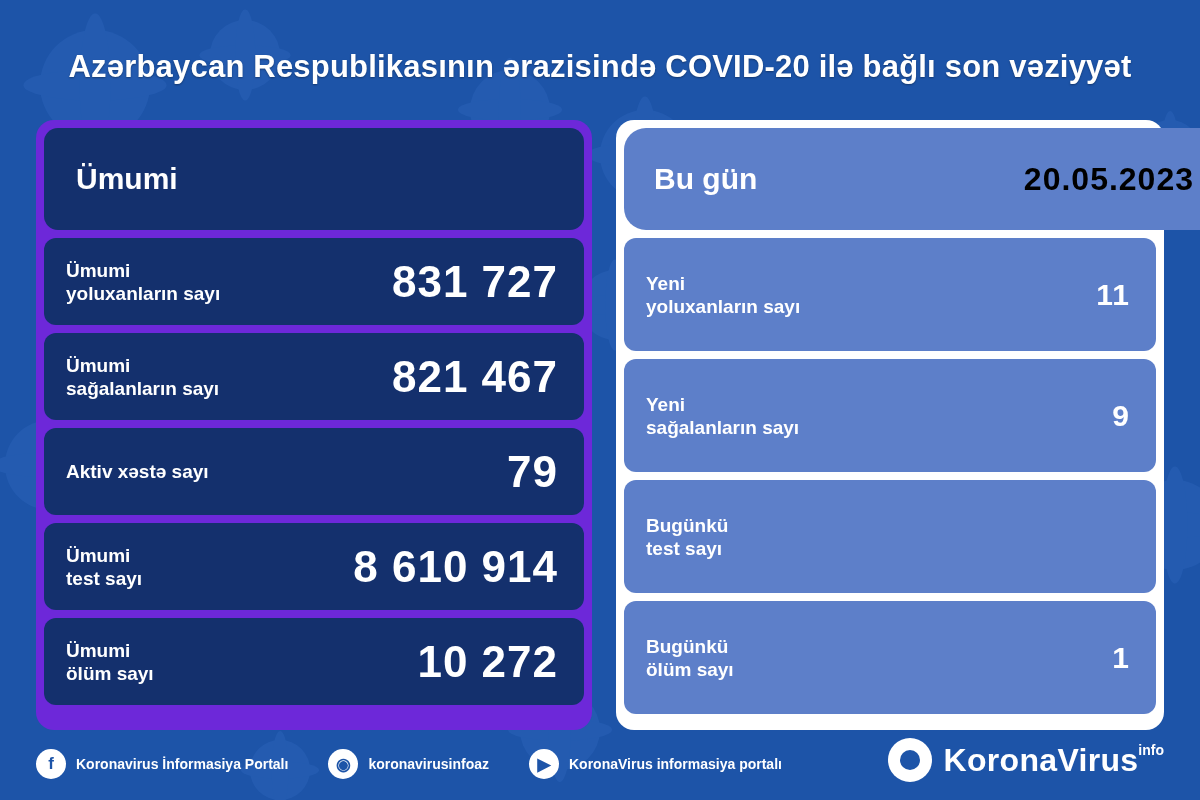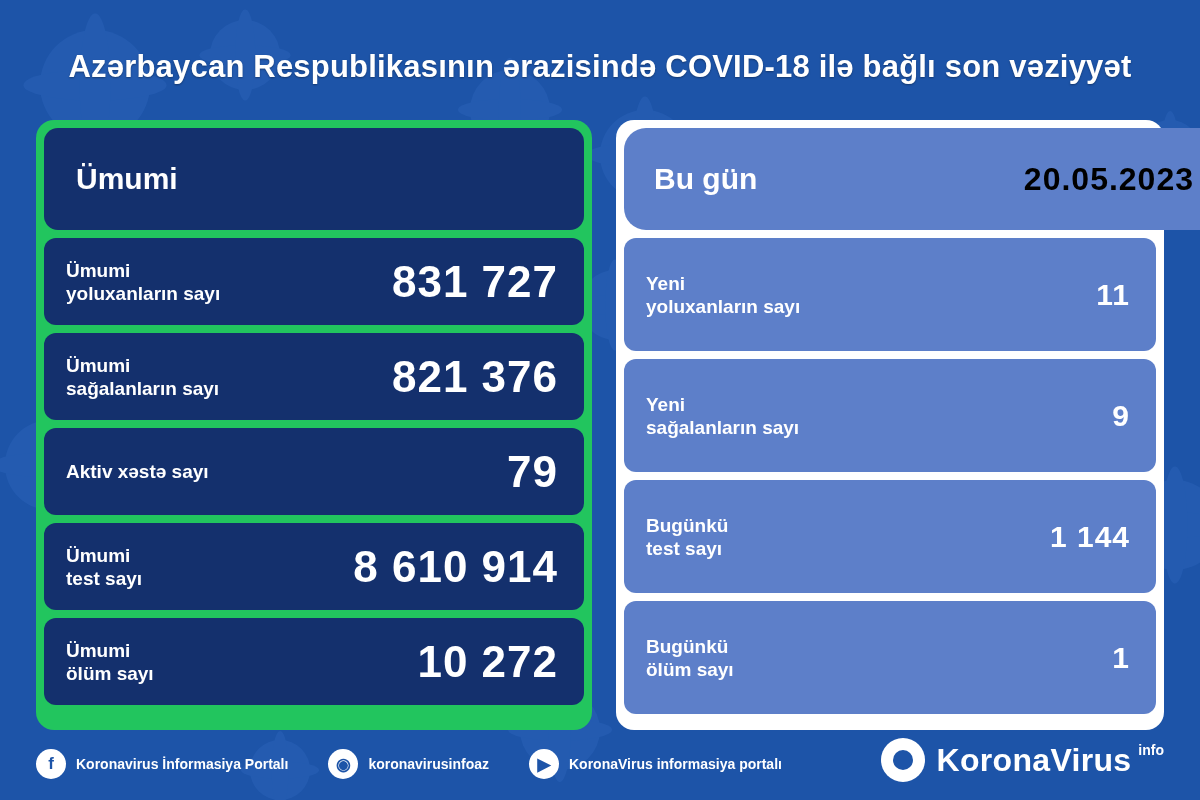--- a/index.html
+++ b/index.html
@@ -70,21 +70,21 @@
     position: absolute;
     border-radius: 16px;
   }
 
   
   .panel-total {
     left: 36px;
     top: 120px;
     width: 556px;
     height: 610px;
-    background: #22c55e;
+    background: #6d28d9;
     border-radius: 18px;
   }
   .panel-total .panel-head {
     position: absolute;
     left: 8px;
     top: 8px;
     width: 540px;
     height: 102px;
     background: #14306d;
     border-radius: 14px;
@@ -257,57 +257,57 @@
     font-size: 32px;
     font-weight: bold;
     letter-spacing: .3px;
   }
   .brand .brand-suffix {
     color: #ffffff;
     font-size: 14px;
     font-weight: bold;
     align-self: flex-start;
     margin-top: 4px;
-    margin-left: 7px;
+    margin-left: 0;
   }
 </style>
 </head>
 <body>
 
 <div class="page">
 
   <div class="virus" style="left:40px; top:30px; width:110px; height:110px;"></div>
   <div class="virus" style="left:210px; top:20px; width:70px; height:70px;"></div>
   <div class="virus" style="left:470px; top:70px; width:80px; height:80px;"></div>
   <div class="virus" style="left:600px; top:110px; width:90px; height:90px;"></div>
   <div class="virus" style="left:5px; top:420px; width:90px; height:90px;"></div>
   <div class="virus" style="left:580px; top:270px; width:70px; height:70px;"></div>
   <div class="virus" style="left:1130px; top:480px; width:90px; height:90px;"></div>
   <div class="virus" style="left:1140px; top:120px; width:60px; height:60px;"></div>
   <div class="virus" style="left:520px; top:690px; width:80px; height:80px;"></div>
   <div class="virus" style="left:250px; top:740px; width:60px; height:60px;"></div>
 
   <div class="title-bar">
-    <div class="title">Azərbaycan Respublikasının ərazisində COVID-18 ilə bağlı son vəziyyət</div>
+    <div class="title">Azərbaycan Respublikasının ərazisində COVID-20 ilə bağlı son vəziyyət</div>
   </div>
 
   <div class="panel panel-total">
     <div class="panel-head">
       <div class="head-label">Ümumi</div>
     </div>
     <div class="rows-total">
       <div class="row">
         <div class="label">Ümumi
 yoluxanların sayı</div>
         <div class="value">831 727</div>
       </div>
       <div class="row">
         <div class="label">Ümumi
 sağalanların sayı</div>
-        <div class="value">821 376</div>
+        <div class="value">821 467</div>
       </div>
       <div class="row">
         <div class="label">Aktiv xəstə sayı</div>
         <div class="value">79</div>
       </div>
       <div class="row">
         <div class="label">Ümumi
 test sayı</div>
         <div class="value">8 610 914</div>
       </div>
@@ -331,21 +331,20 @@
         <div class="value">11</div>
       </div>
       <div class="row">
         <div class="label">Yeni
 sağalanların sayı</div>
         <div class="value">9</div>
       </div>
       <div class="row">
         <div class="label">Bugünkü
 test sayı</div>
-        <div class="value">1 144</div>
       </div>
       <div class="row">
         <div class="label">Bugünkü
 ölüm sayı</div>
         <div class="value">1</div>
       </div>
     </div>
   </div>
 
   <div class="footer">

